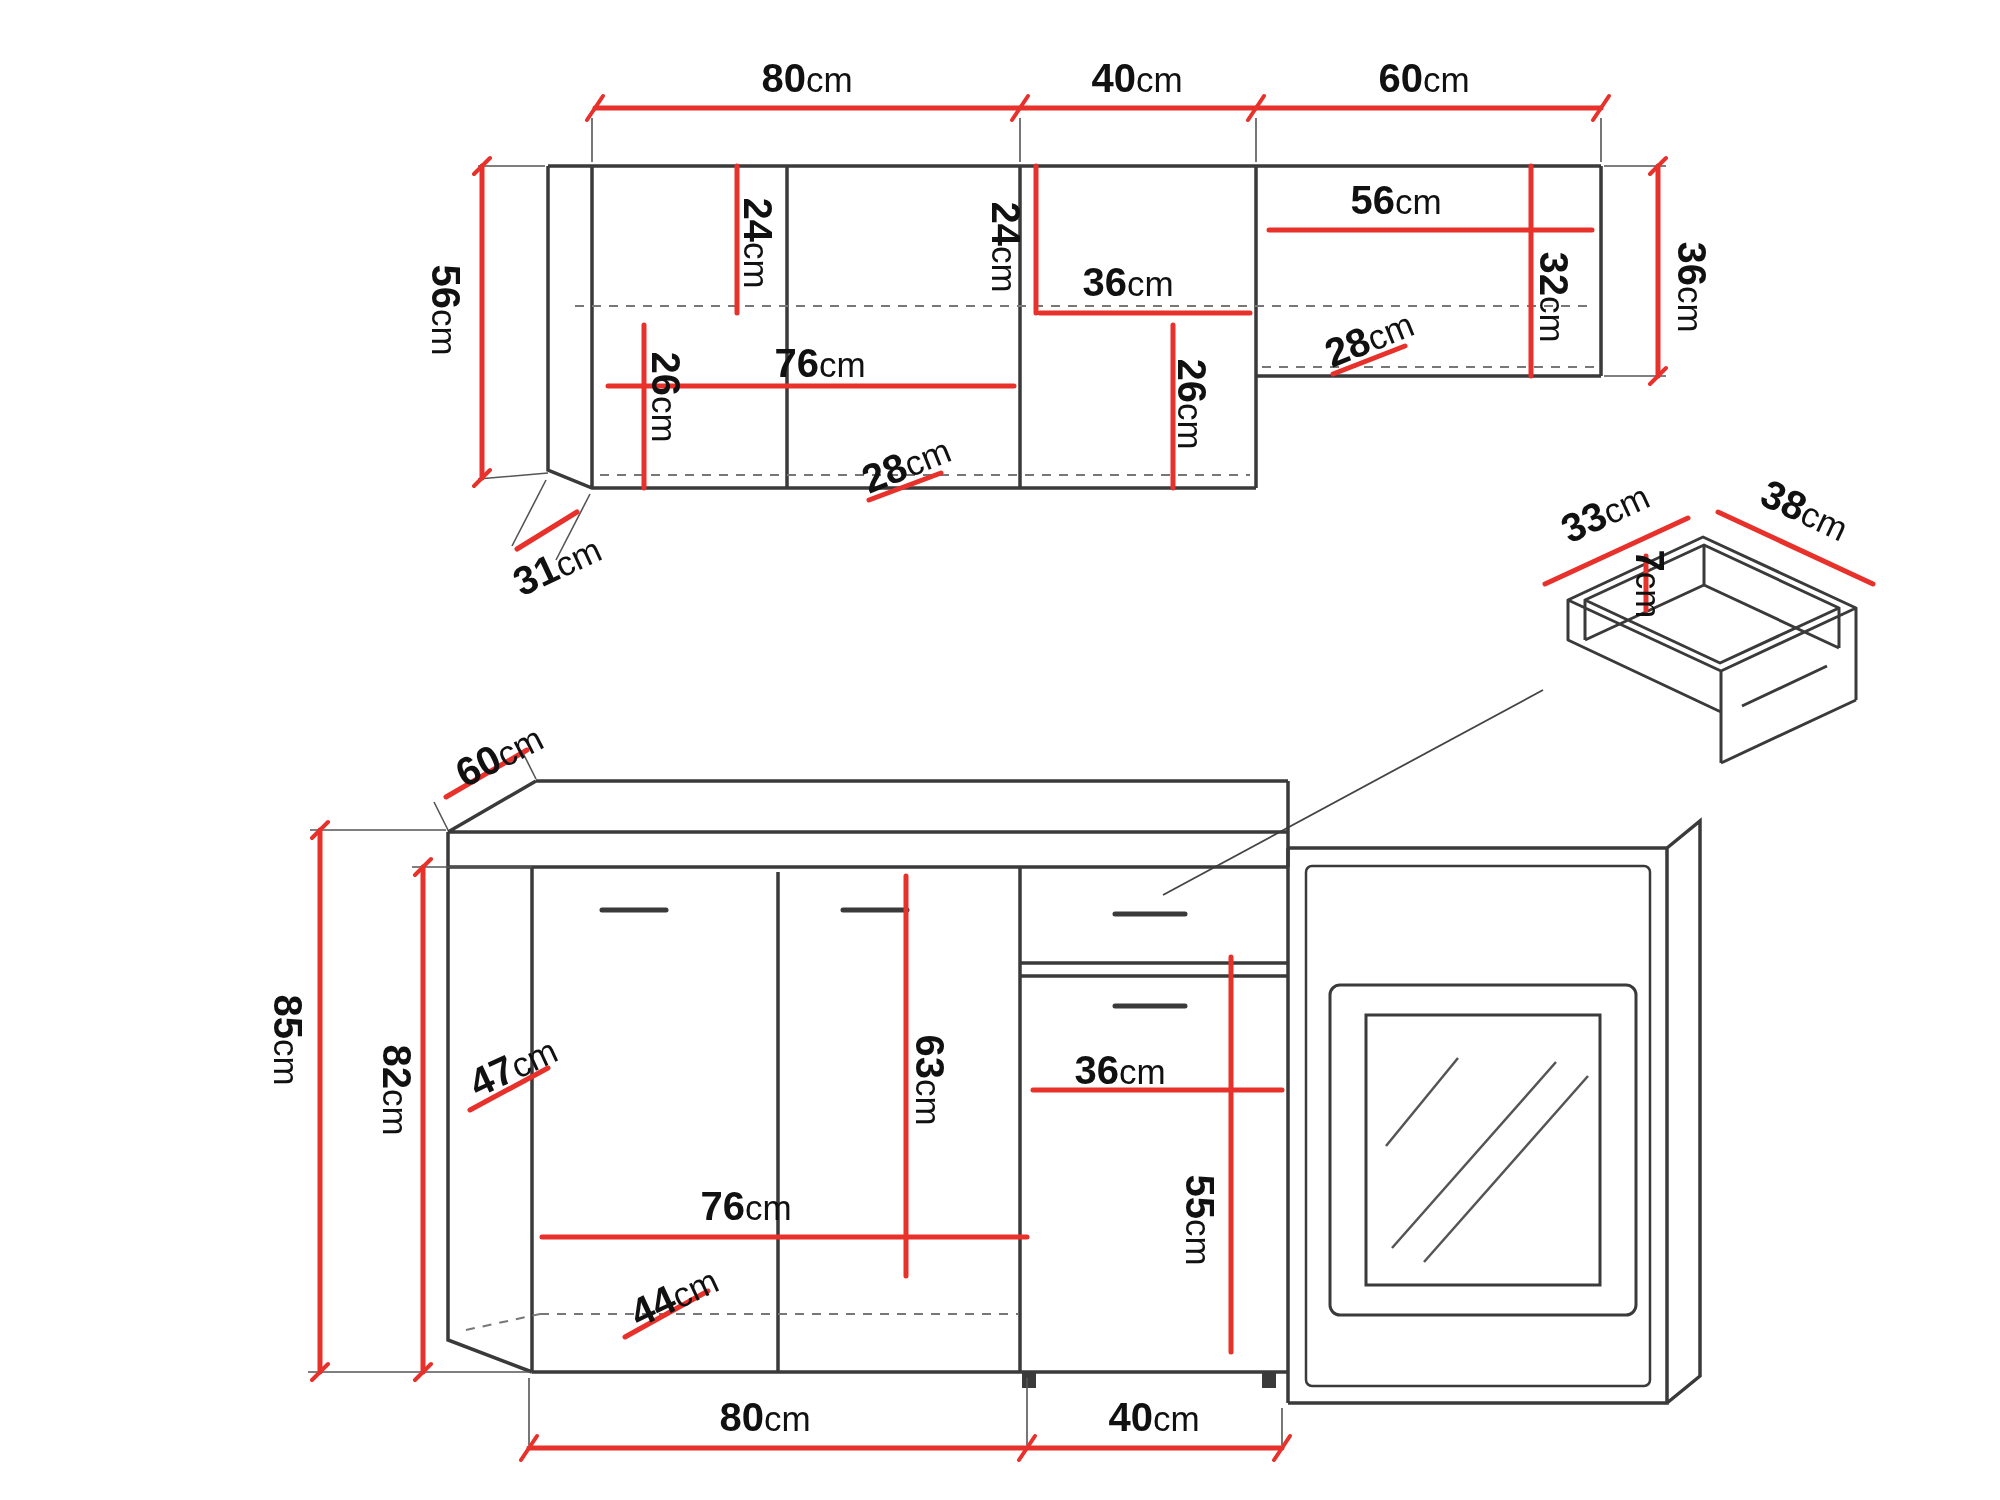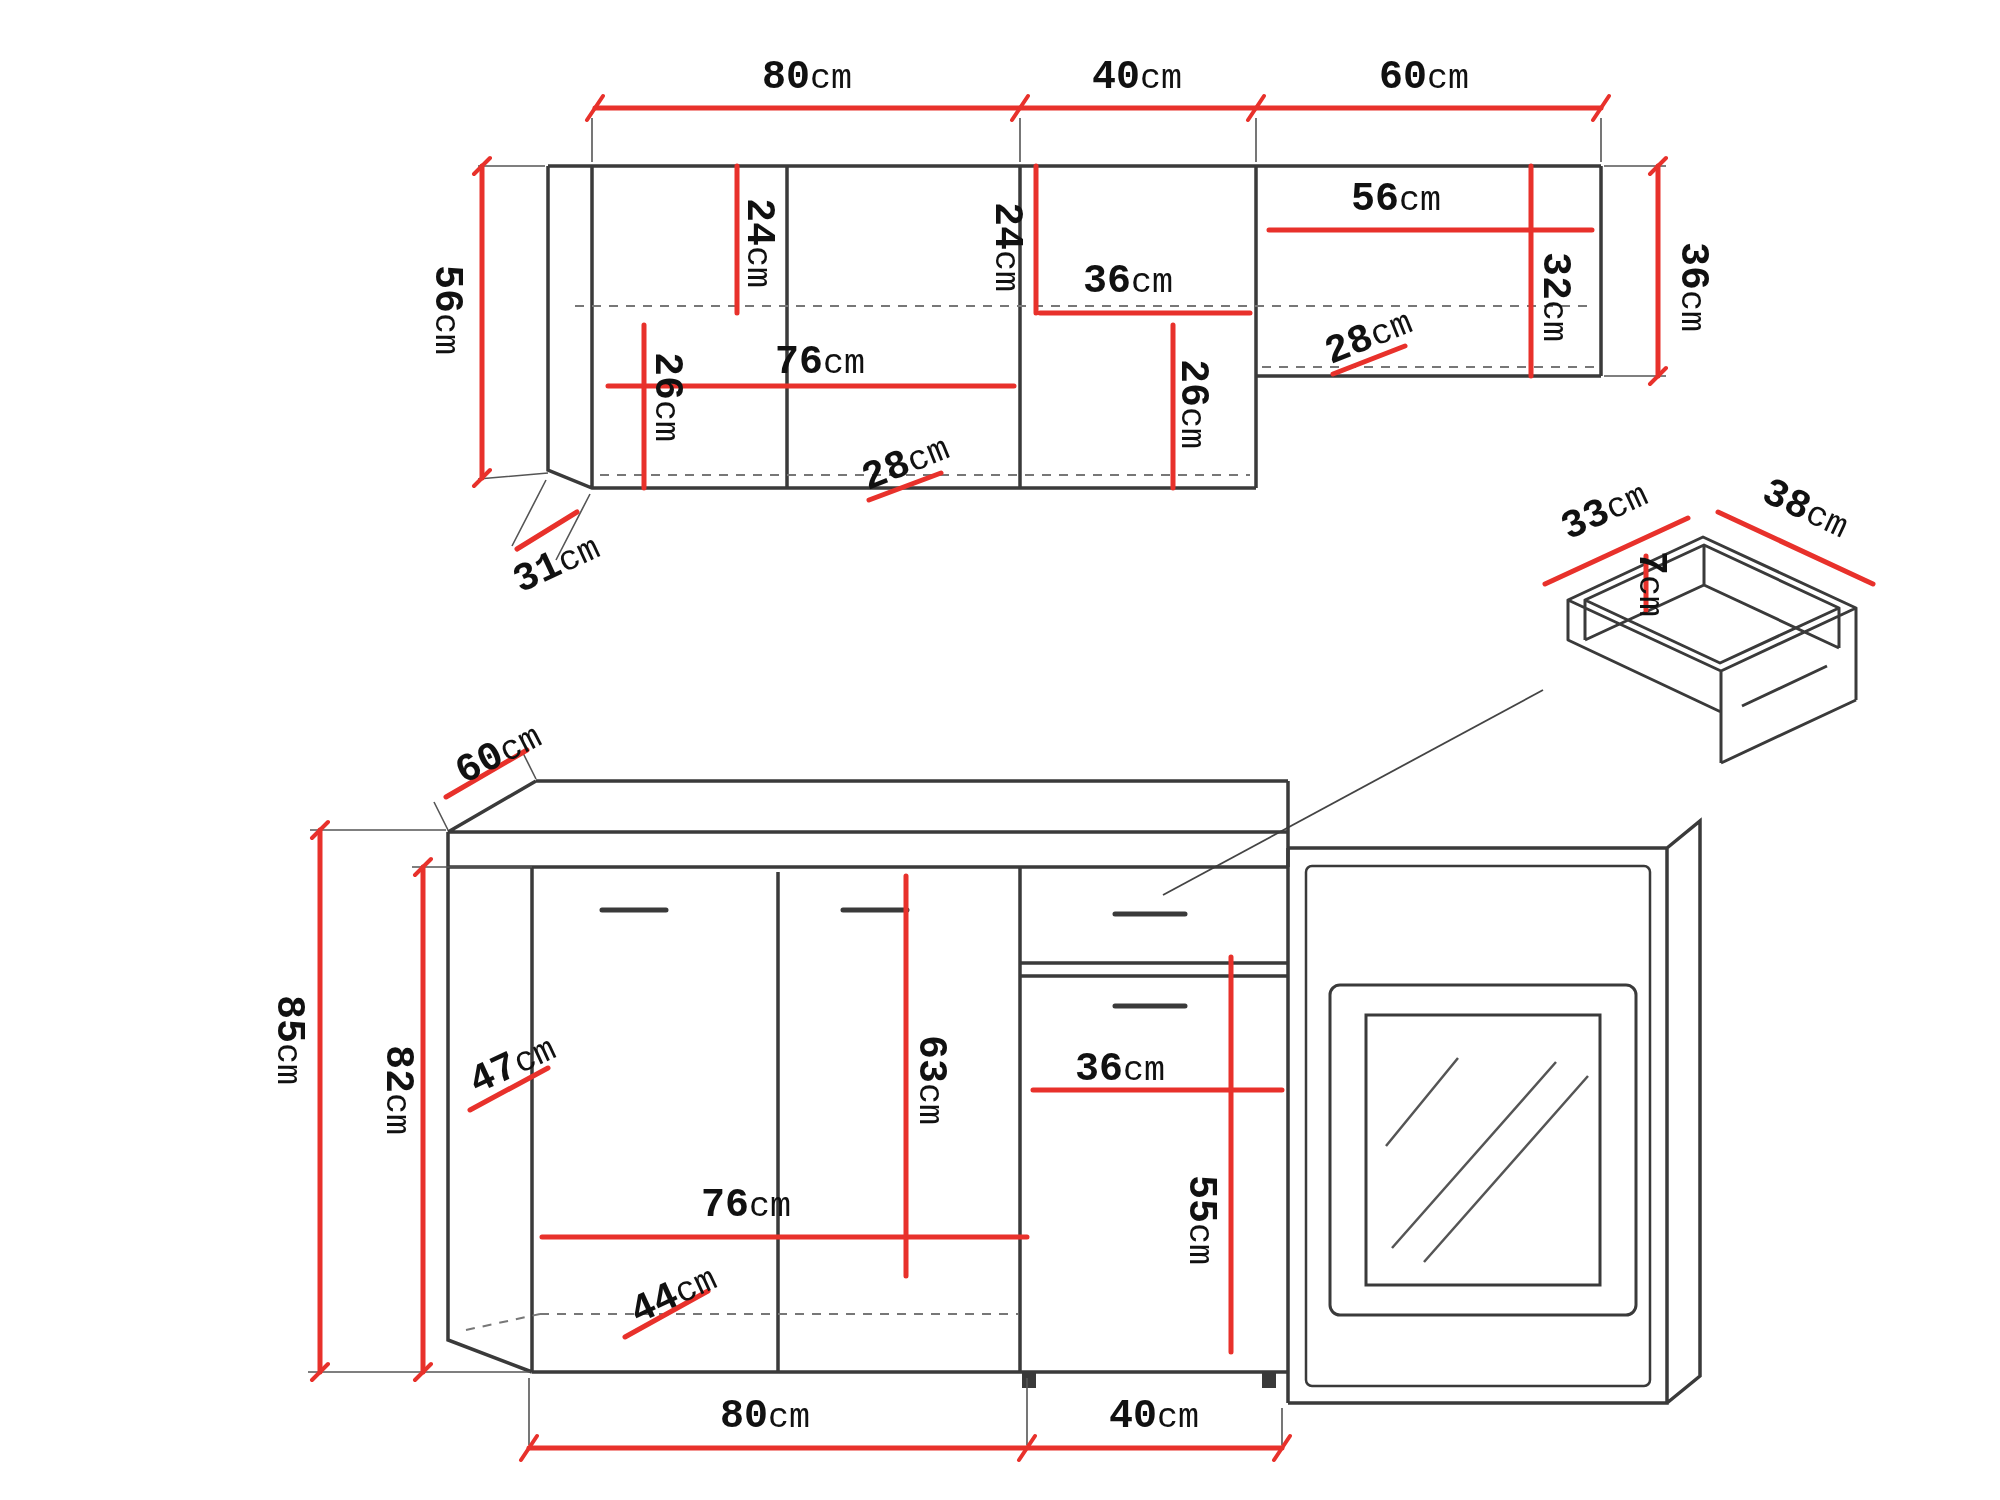--- a/index.html
+++ b/index.html
@@ -1,17 +1,17 @@
 <!DOCTYPE html>
 <html><head>
 <meta charset="utf-8">
 <style>
   html,body{margin:0;padding:0;background:#fff;}
   .canvas{position:relative;width:2000px;height:1500px;background:#ffffff;overflow:hidden;
-          font-family:Liberation Mono, monospace;}
+          font-family:Liberation Sans, sans-serif;}
   .art{position:absolute;left:0;top:0;}
   .dim{position:absolute;transform:translate(-50%,-50%) rotate(var(--r,0deg));
        white-space:nowrap;color:#111;font-weight:700;font-size:40px;line-height:1;}
   .dim .u{font-weight:400;font-size:35px;}
 </style>
 </head>
 <body>
 
 <div class="canvas">
 

